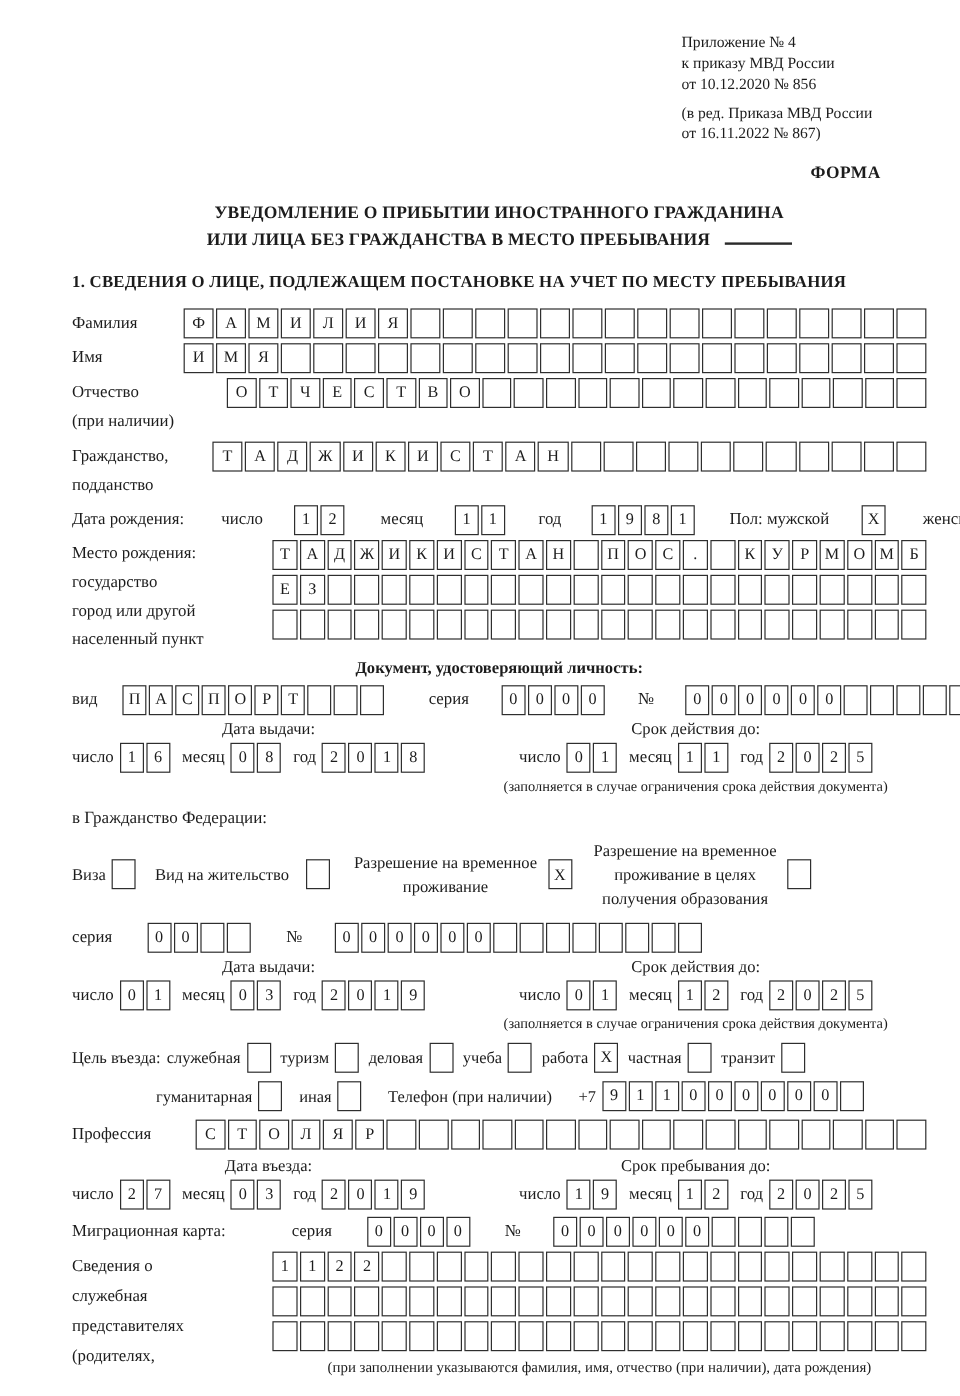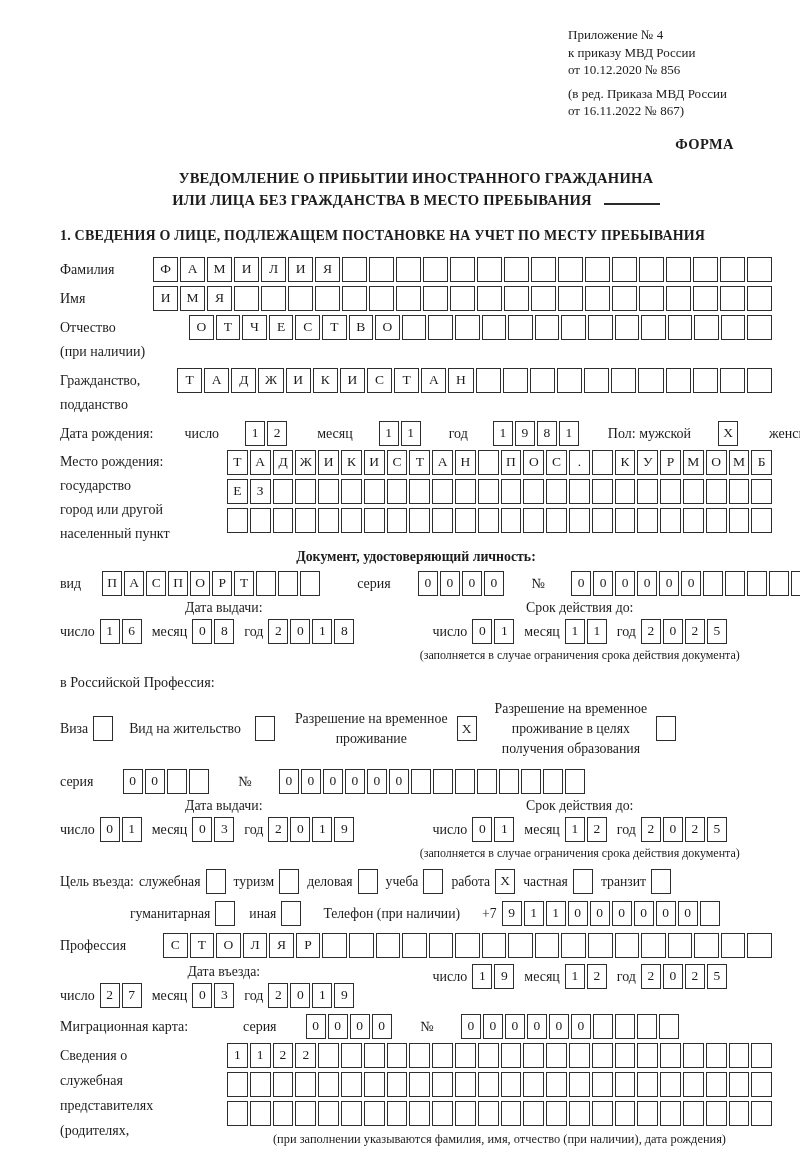--- a/index.html
+++ b/index.html
@@ -416,21 +416,21 @@
             <span class="bx">2</span>
             <span class="bx">0</span>
             <span class="bx">2</span>
             <span class="bx">5</span>
           </span>
       </div>
       <div class="dnote">(заполняется в случае ограничения срока действия документа)</div>
     </div>
   </div>
 
-  <div class="para">в Российской Профессия:</div>
+  <div class="para">в Гражданство Федерации:</div>
 
   <div class="cbrow">
     <div class="cbitem" style="margin-right:16px;">
       <span class="cl">Виза</span>
       <span class="bf fx" style="margin-left:5px;">
           <span class="bx"></span>
         </span>
     </div>
     <div class="cbitem" style="margin-right:20px;">
       <span class="cl">Вид на жительство</span>
@@ -637,20 +637,21 @@
         <span class="lbl">год</span>
         <span class="bf fx">
             <span class="bx">2</span>
             <span class="bx">0</span>
             <span class="bx">1</span>
             <span class="bx">9</span>
           </span>
       </div>
     </div>
     <div class="dcol-r">
+      <div class="dhdr">Срок пребывания до:</div>
       <div class="dgrp" style="justify-content:center;">
         <span class="lbl">число</span>
         <span class="bf fx">
             <span class="bx">1</span>
             <span class="bx">9</span>
           </span>
         <span class="lbl">месяц</span>
         <span class="bf fx">
             <span class="bx">1</span>
             <span class="bx">2</span>

